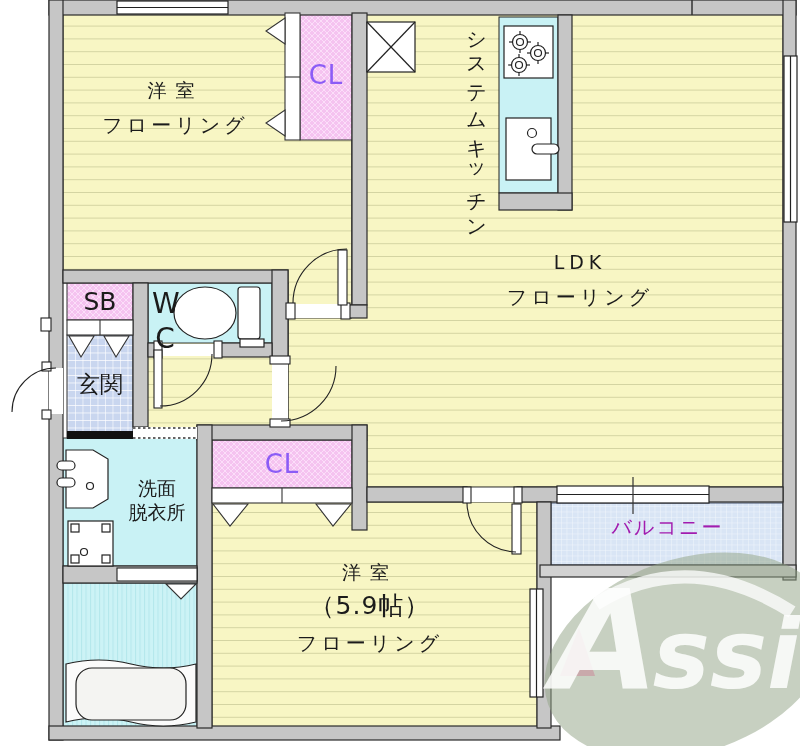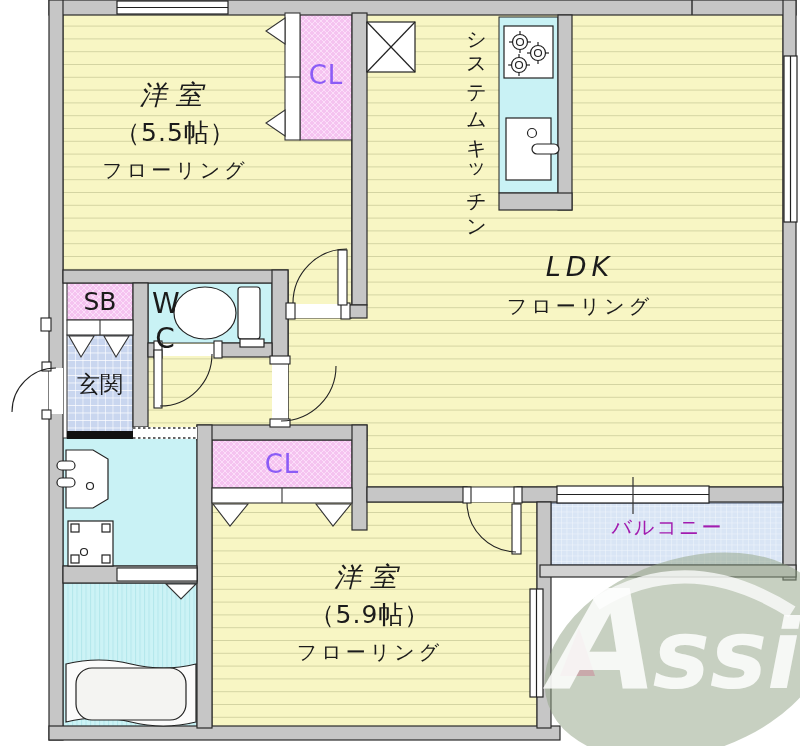--- a/index.html
+++ b/index.html
@@ -1,21 +1,21 @@
 <!DOCTYPE html>
 <html><head>
 <meta charset="utf-8">
 <style>
   html,body{margin:0;padding:0;background:#ffffff;}
   #stage{position:relative;width:800px;height:746px;background:#ffffff;overflow:hidden;
          font-family:"DejaVu Sans",sans-serif;}
   #plansvg{position:absolute;left:0;top:0;}
   .lbl{position:absolute;color:#1b1b1b;text-align:center;line-height:1.1;
        font-family:"DejaVu Sans",sans-serif;white-space:nowrap;}
-  .room-name{font-size:27px;letter-spacing:9px;font-style:italic;}
+  .room-name{font-size:19px;letter-spacing:9px;}
   .room-size{font-size:25px;letter-spacing:1px;margin-top:9px;}
   .room-floor{font-size:20px;letter-spacing:4px;margin-top:13px;}
   .roomblock{position:absolute;display:flex;flex-direction:column;align-items:center;color:#1b1b1b;}
   .small-lbl{font-size:23px;}
   .cl-lbl{font-size:26px;letter-spacing:1px;color:#8b5cf6;}
   .two-line{white-space:normal;line-height:1.25;font-size:19px;}
   .wc-lbl{font-size:28px;line-height:1.25;}
   .vert-lbl{writing-mode:vertical-rl;text-orientation:upright;font-size:20px;letter-spacing:4px;}
   .balcony-lbl{font-size:20px;letter-spacing:2px;color:#a21caf;}
 </style>
@@ -211,36 +211,39 @@
   <g>
     <ellipse cx="688" cy="656" rx="148" ry="97" fill="#93a489" opacity="0.52" transform="rotate(-19 688 656)"></ellipse>
     <path d="M596,604 Q688,546 792,612" stroke="#ffffff" stroke-width="13" fill="none" opacity="0.75"></path>
     <polygon points="579,628 595,676 560,676" fill="#c98f9c" opacity="0.6"></polygon>
     <text x="552" y="688" font-family="DejaVu Sans, sans-serif" font-style="italic" font-weight="bold" fill="#ffffff" opacity="0.85" font-size="138"><tspan>A</tspan><tspan font-size="96" dx="-6">ssist</tspan></text>
   </g>
 </svg>
 
 <div class="roomblock" style="left:63px;top:80px;width:225px;">
   <div class="lbl room-name" style="position:static;">洋室</div>
-  <div class="lbl room-size" style="position:static;">（5.5帖）</div>
   <div class="lbl room-floor" style="position:static;">フローリング</div>
 </div>
 
 <div class="roomblock" style="left:450px;top:252px;width:260px;justify-content:space-between;">
   <div class="lbl room-name" style="position:static;letter-spacing:5px;">LDK</div>
   <div class="lbl room-floor" style="position:static;">フローリング</div>
 </div>
 
 <div class="roomblock" style="left:245px;top:562px;width:250px;">
   <div class="lbl room-name" style="position:static;">洋室</div>
   <div class="lbl room-size" style="position:static;">（5.9帖）</div>
   <div class="lbl room-floor" style="position:static;">フローリング</div>
 </div>
 
 <div class="lbl cl-lbl" style="left:300px;top:61px;width:52px;">CL</div>
 <div class="lbl cl-lbl" style="left:212px;top:450px;width:140px;">CL</div>
 <div class="lbl small-lbl" style="left:67px;top:288px;width:66px;font-size:25px;">SB</div>
 <div class="lbl wc-lbl" style="left:152px;top:286px;width:26px;white-space:normal;word-break:break-all;">WC</div>
 <div class="lbl small-lbl" style="left:67px;top:372px;width:66px;">玄関</div>
+<div class="lbl two-line" style="left:118px;top:477px;width:78px;">
+  <span>洗面</span><br>
+  <span>脱衣所</span>
+</div>
 <div class="lbl vert-lbl" style="left:466px;top:18px;height:180px;">システムキッチン</div>
 <div class="lbl balcony-lbl" style="left:575px;top:516px;width:185px;">バルコニー</div>
 
 </div>
 
 </body></html>

